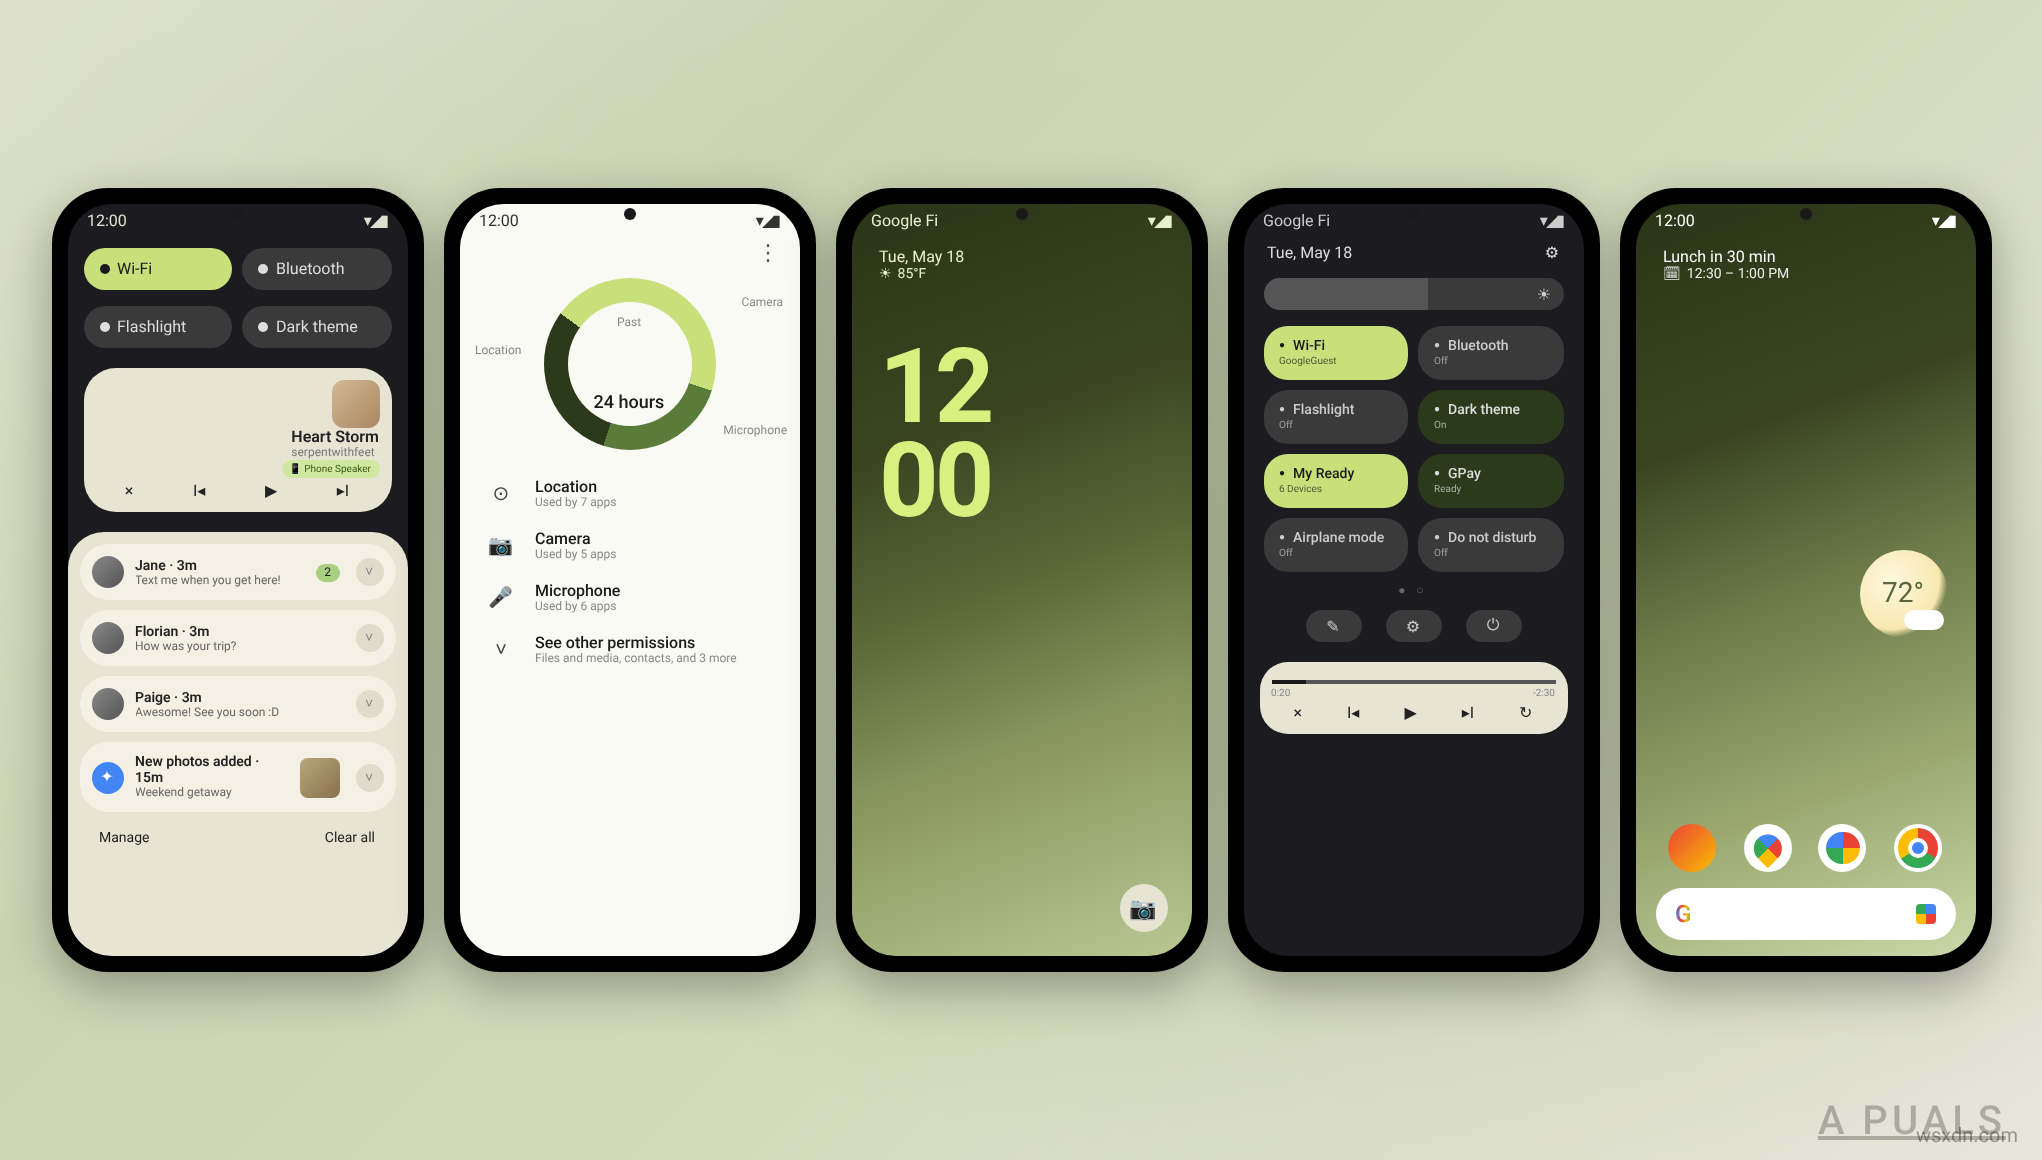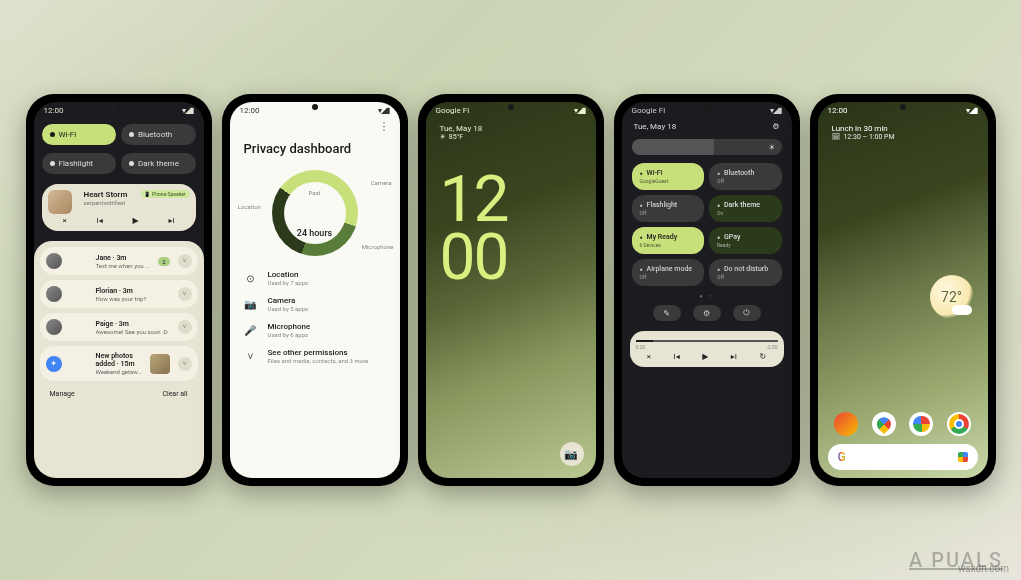--- a/index.html
+++ b/index.html
@@ -16,31 +16,31 @@
   .statusbar .right { letter-spacing: -1px; }
 
   
   .scr1 { background: #1c1b1f; color: #fff; display: flex; flex-direction: column; }
   .scr1 .statusbar { color: #e0e0d0; }
   .qs-row { display: flex; gap: 5px; padding: 4px 8px; }
   .qs-pill { flex: 1; display: flex; align-items: center; gap: 4px; padding: 6px 8px; border-radius: 14px; font-size: 8px; background: #3a3a3a; color: #ddd; }
   .qs-pill.active { background: #c8e07a; color: #1a1a1a; }
   .qs-pill .dot { width: 5px; height: 5px; border-radius:50%; background: currentColor; }
   .media-card { margin: 6px 8px; background: #e8e4d4; border-radius: 16px; padding: 6px; color: #222; }
-  .media-top { display: flex; align-items: flex-start; gap: 12px; }
+  .media-top { display: flex; align-items: flex-end; gap: 0; flex-direction: column; }
   .media-art { width: 24px; height: 24px; background: linear-gradient(135deg,#d4b896,#a88860); border-radius: 6px; }
   .media-title { font-size: 8px; font-weight: 600; }
   .media-sub { font-size: 6px; color: #777; }
   .media-output { font-size: 5px; background: #d0e8a0; border-radius: 6px; padding: 1px 4px; color: #3a5a1a; }
   .media-ctr { display: flex; justify-content: space-around; font-size: 8px; margin-top: 2px; }
   .notif-area { background: #e8e4d4; flex: 1; border-radius: 18px 18px 0 0; margin-top: 4px; padding: 6px 6px; display: flex; flex-direction: column; gap: 5px; color: #222; }
   .notif { background: #f4f0e4; border-radius: 14px; padding: 6px 6px; display: flex; align-items: center; gap: 6px; }
   .notif .avatar { width: 16px; height: 16px; border-radius: 50%; background: linear-gradient(135deg,#888,#555); flex-shrink:0; }
   .notif .avatar.blue { background:#4285f4; display:flex; align-items:center; justify-content:center; color:#fff; font-size:8px;}
-  .notif-text { flex:1; min-width:0;margin-left:28px; }
+  .notif-text { flex:1; min-width:0; }
   .notif-name { font-size: 7px; font-weight: 600; }
   .notif-msg { font-size: 6px; color: #666; white-space: nowrap; overflow: hidden; text-overflow: ellipsis; }
   .notif-chev { font-size: 7px; color: #888; background:#e0dccc; width:14px; height:14px; border-radius:50%; display:flex; align-items:center; justify-content:center; }
   .notif-badge { font-size:6px; background:#a8d080; border-radius:6px; padding:1px 4px; margin-right:2px;}
   .notif .thumb { width:20px; height:20px; border-radius:4px; background:linear-gradient(135deg,#b8a878,#887050); margin-right:2px;}
   .notif-actions { display: flex; justify-content: space-between; padding: 4px 10px 2px; font-size: 7px; }
 
   
   .scr2 { background: #fafaf5; color: #1a1a1a; display: flex; flex-direction: column; }
   .scr2 .statusbar { color: #333; }
@@ -56,21 +56,21 @@
   .perm-item { display:flex; align-items:center; gap:10px; }
   .perm-icon { width:14px; font-size:10px; color:#444; text-align:center; }
   .perm-title { font-size: 8px; font-weight:500; }
   .perm-sub { font-size: 6px; color:#888; }
 
   
   .scr3 { background: linear-gradient(160deg, #2a3518 0%, #3a4520 30%, #5a6838 50%, #8a9860 70%, #b8c890 100%); color: #e8f0d0; position:relative; }
   .scr3 .statusbar { color: #e8f0d0; }
   .scr3 .date { font-size: 8px; padding: 4px 14px 0; }
   .scr3 .weather { font-size: 7px; padding: 0 14px; display:flex; align-items:center; gap:3px; }
-  .scr3 .clock { font-size: 64px; font-weight: 400; line-height: 0.9; color: #d8f080; padding: 30px 14px 0; letter-spacing:-2px;}
+  .scr3 .clock { font-size: 52px; font-weight: 700; line-height: 0.9; color: #d8f080; padding: 30px 14px 0; letter-spacing:-2px;}
   .scr3 .cam-btn { position:absolute; bottom:12px; right:12px; width:24px; height:24px; border-radius:50%; background:#e8e4d4; color:#333; display:flex; align-items:center; justify-content:center; font-size:11px; }
 
   
   .scr4 { background: #1c1b1f; color:#fff; display:flex; flex-direction:column; }
   .scr4 .statusbar { color:#ccc; }
   .scr4 .date-row { display:flex; justify-content:space-between; padding:2px 12px 4px; font-size:8px; color:#ddd; }
   .brightness { margin: 4px 10px; height:16px; background:#3a3a3a; border-radius:10px; display:flex; align-items:center; padding:0 6px; }
   .brightness .fill { background:#555; height:100%; width:60%; border-radius:10px 0 0 10px; margin-left:-6px; }
   .brightness .sun { font-size:8px; color:#ccc; margin-left:auto;}
   .qs-grid { display:grid; grid-template-columns:1fr 1fr; gap:5px; padding:4px 10px; }
@@ -206,21 +206,20 @@
   </div>
 
   <div class="phone">
     <div class="camera"></div>
     <div class="screen scr2">
       <div class="statusbar">
         <span>12:00</span>
         <span class="right">▾◢▮</span>
       </div>
       <div class="header">⋮</div>
-      <h1>Privacy dashboard</h1>
       <div class="donut-wrap">
         <span class="donut-label" style="left:8px;top:40%">Location</span>
         <span class="donut-label" style="right:8px;top:15%">Camera</span>
         <span class="donut-label" style="right:6px;bottom:12%">Microphone</span>
         <div class="donut">
           <div class="donut-inner">
             <span class="small">Past</span>
             <span class="big">24 hours</span>
           </div>
         </div>

